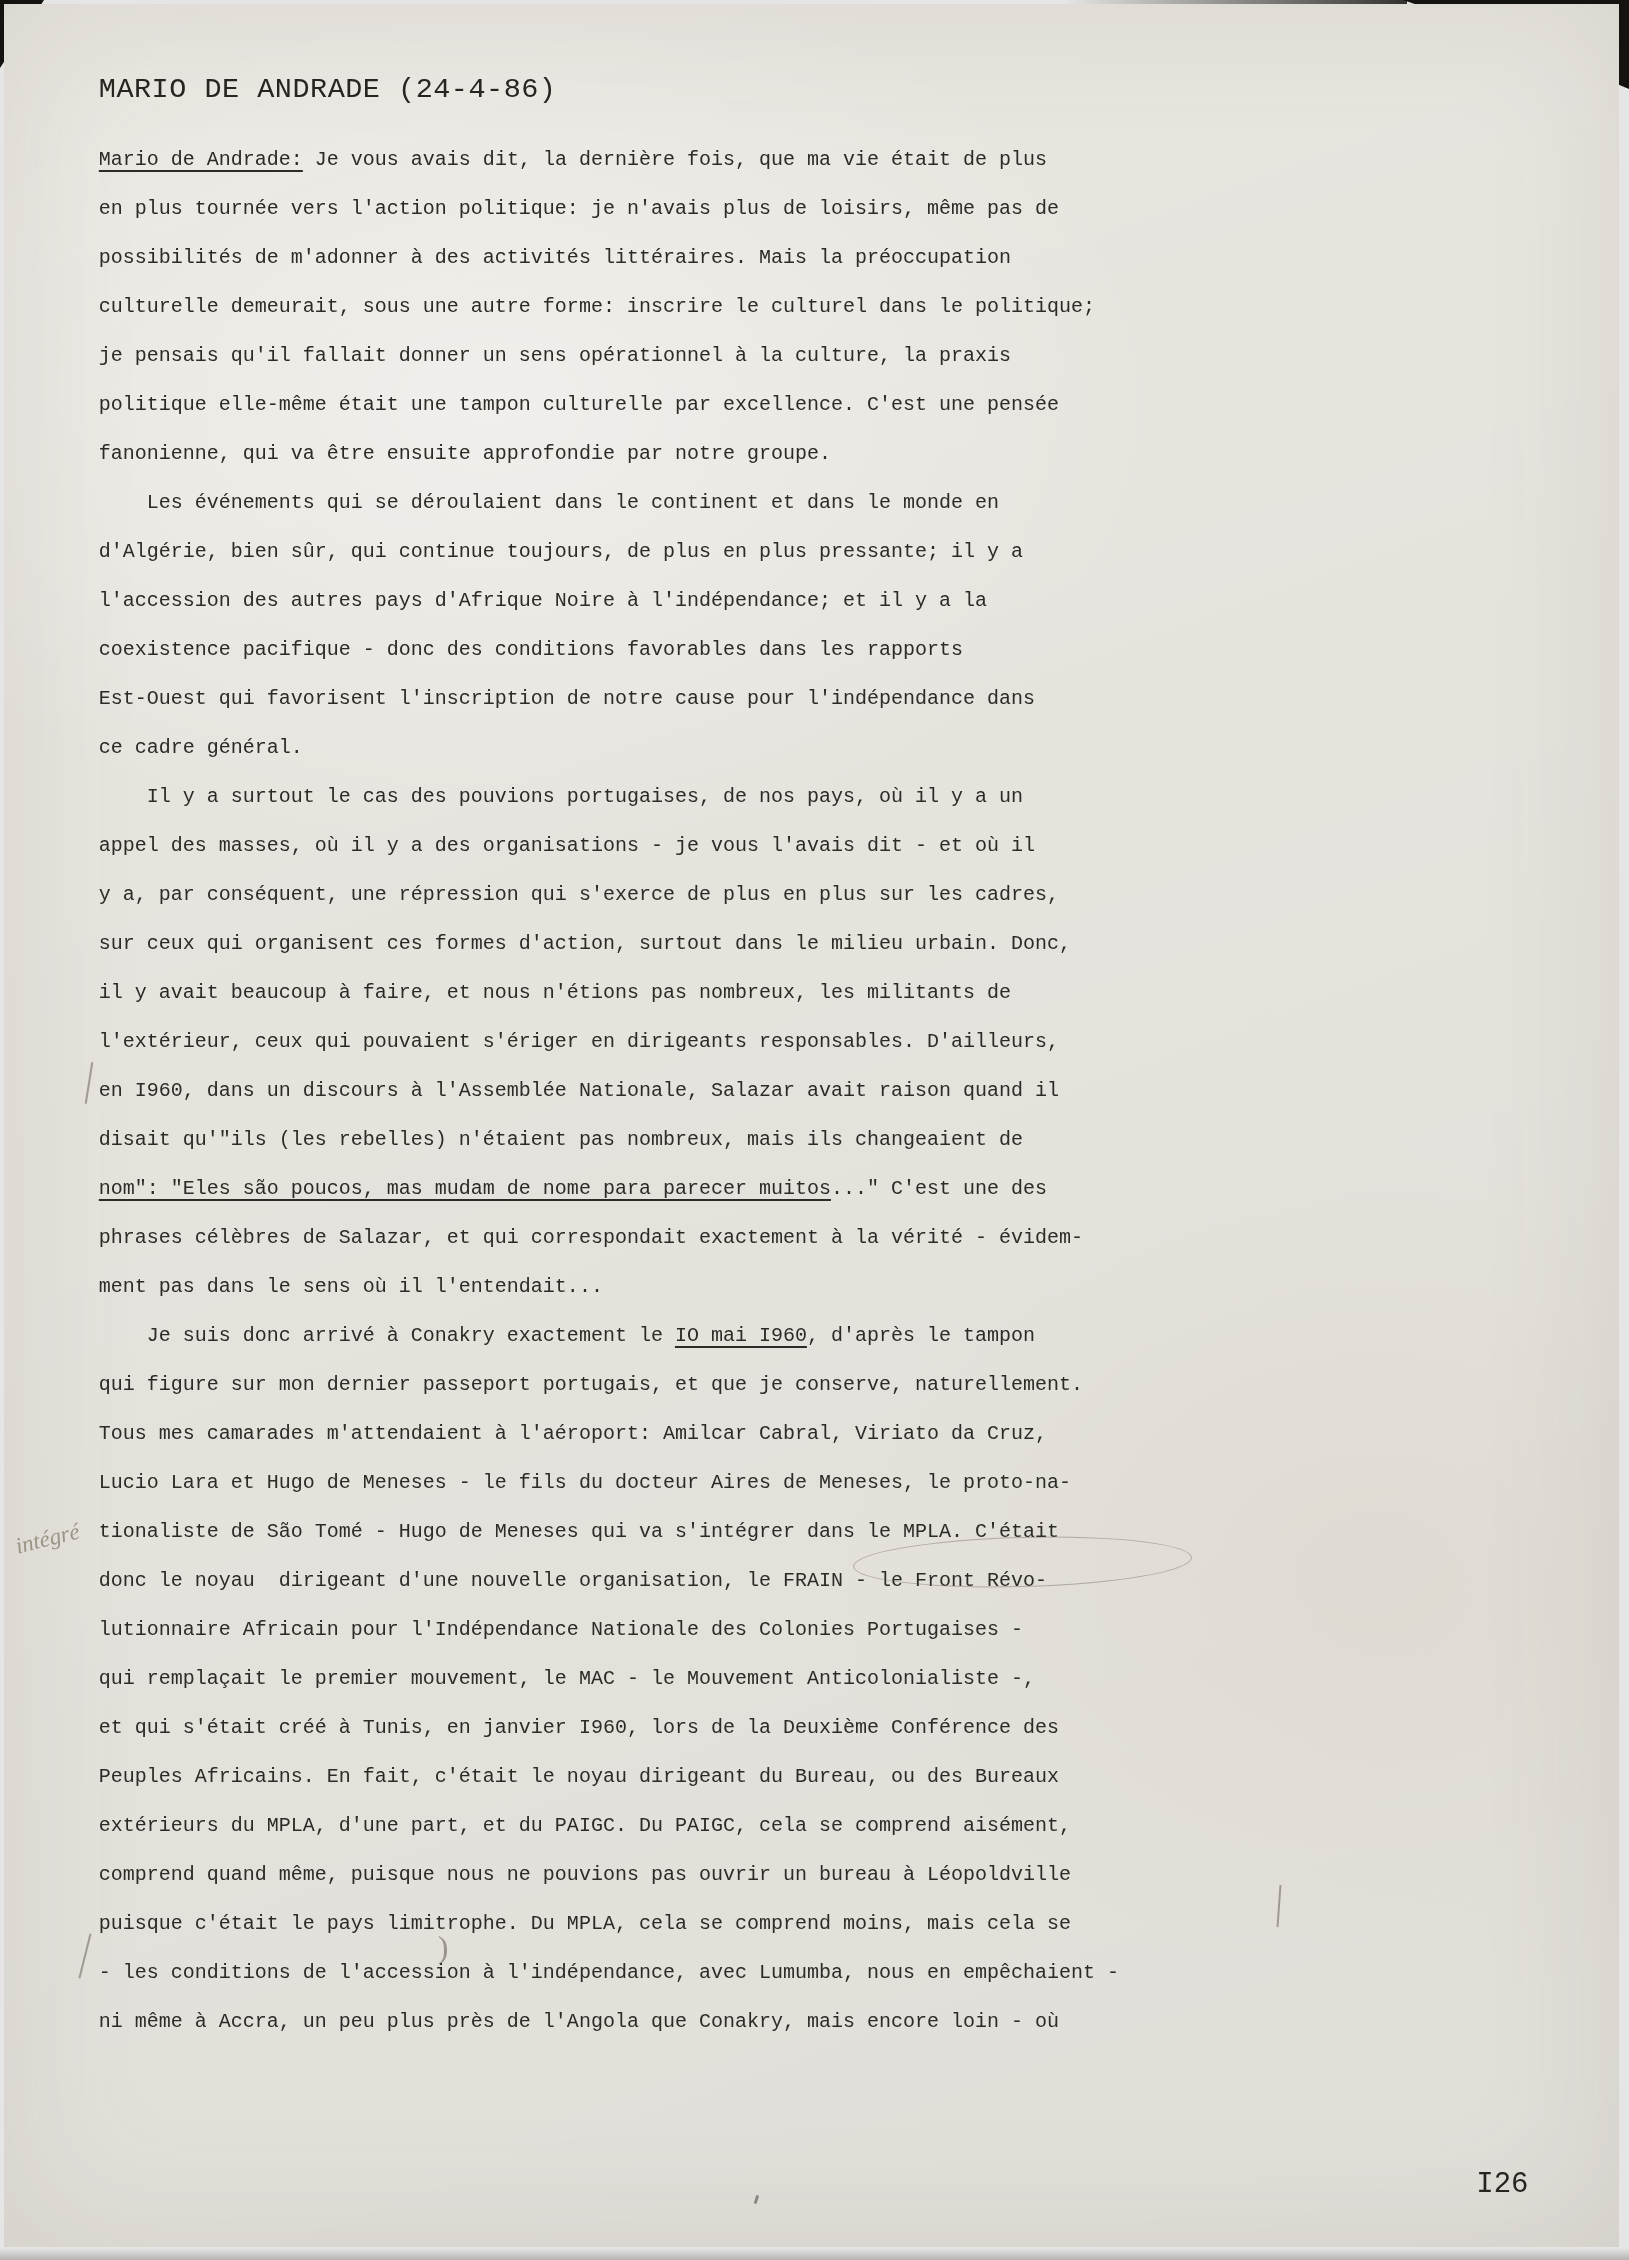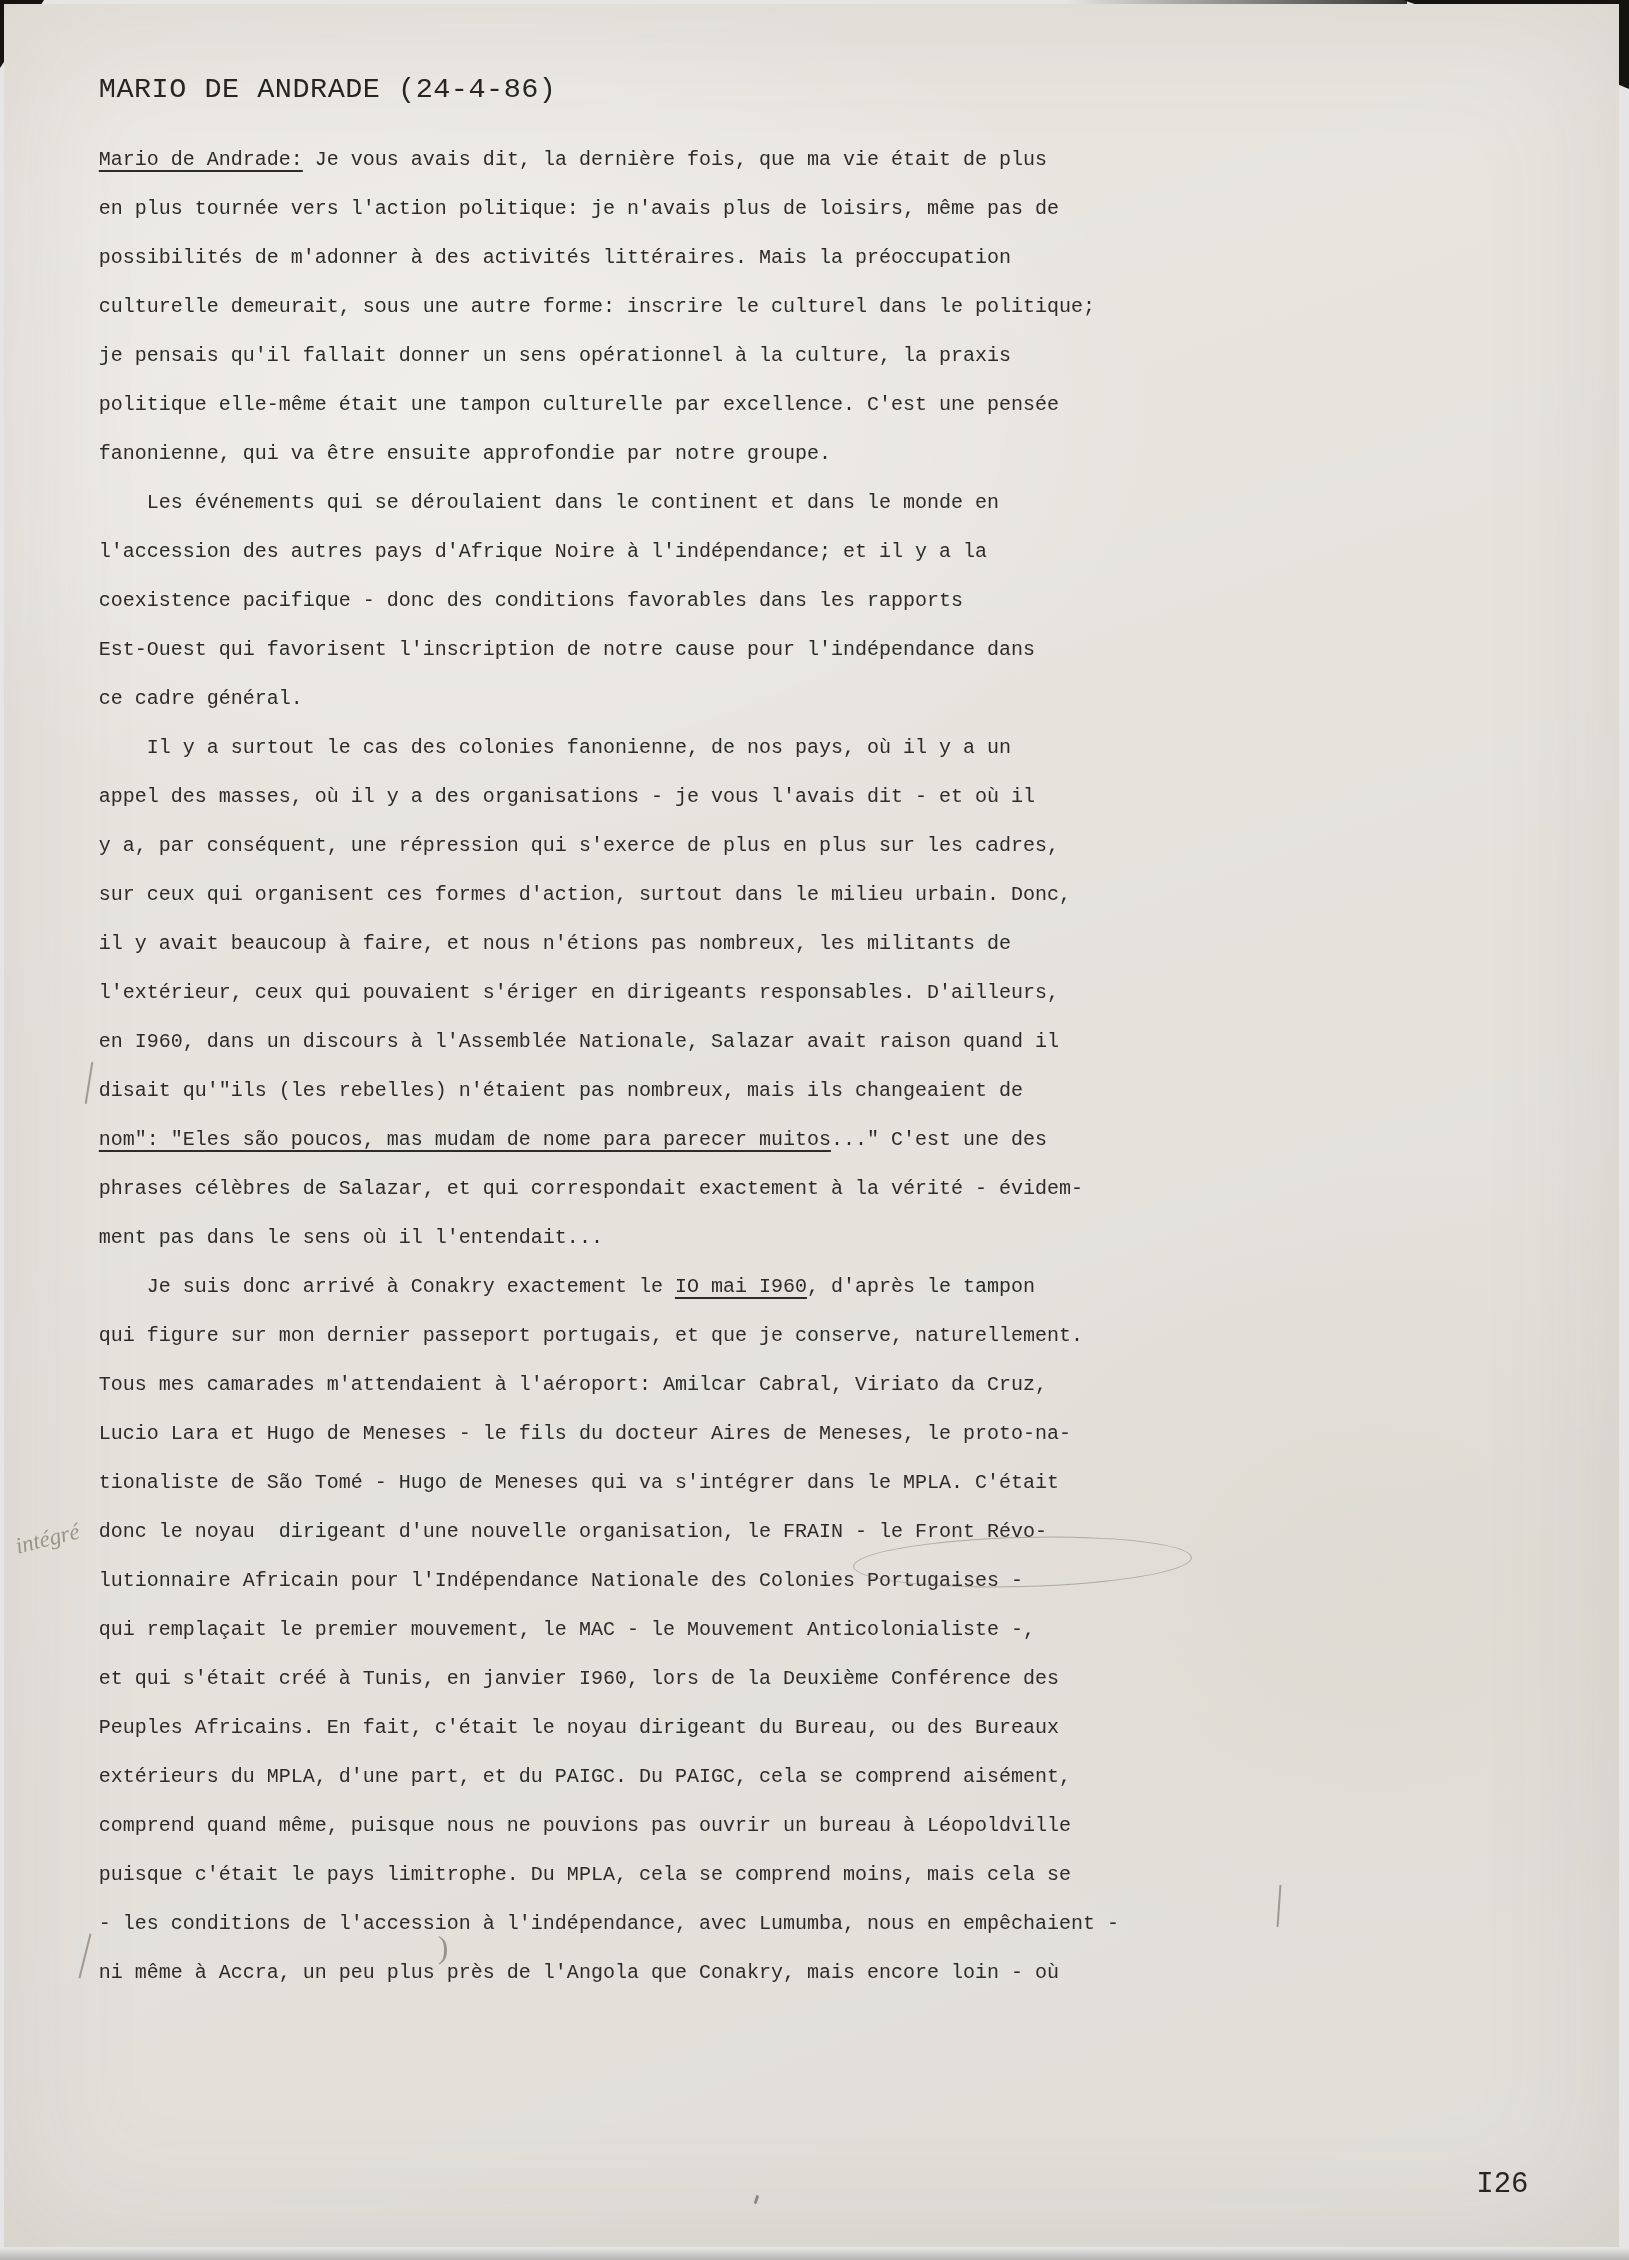--- a/index.html
+++ b/index.html
@@ -104,25 +104,26 @@
 
     <div class="body">
         <div class="line"><span class="u">Mario de Andrade:</span><span> Je vous avais dit, la dernière fois, que ma vie était de plus</span></div>
         <div class="line"><span>en plus tournée vers l'action politique: je n'avais plus de loisirs, même pas de</span></div>
         <div class="line"><span>possibilités de m'adonner à des activités littéraires. Mais la préoccupation</span></div>
         <div class="line"><span>culturelle demeurait, sous une autre forme: inscrire le culturel dans le politique;</span></div>
         <div class="line"><span>je pensais qu'il fallait donner un sens opérationnel à la culture, la praxis</span></div>
         <div class="line"><span>politique elle-même était une tampon culturelle par excellence. C'est une pensée</span></div>
         <div class="line"><span>fanonienne, qui va être ensuite approfondie par notre groupe.</span></div>
         <div class="line"><span>    Les événements qui se déroulaient dans le continent et dans le monde en</span></div>
+        <div class="line"><span>d'Algérie, bien sûr, qui continue toujours, de plus en plus pressante; il y a</span></div>
         <div class="line"><span>l'accession des autres pays d'Afrique Noire à l'indépendance; et il y a la</span></div>
         <div class="line"><span>coexistence pacifique - donc des conditions favorables dans les rapports</span></div>
         <div class="line"><span>Est-Ouest qui favorisent l'inscription de notre cause pour l'indépendance dans</span></div>
         <div class="line"><span>ce cadre général.</span></div>
-        <div class="line"><span>    Il y a surtout le cas des colonies fanonienne, de nos pays, où il y a un</span></div>
+        <div class="line"><span>    Il y a surtout le cas des pouvions portugaises, de nos pays, où il y a un</span></div>
         <div class="line"><span>appel des masses, où il y a des organisations - je vous l'avais dit - et où il</span></div>
         <div class="line"><span>y a, par conséquent, une répression qui s'exerce de plus en plus sur les cadres,</span></div>
         <div class="line"><span>sur ceux qui organisent ces formes d'action, surtout dans le milieu urbain. Donc,</span></div>
         <div class="line"><span>il y avait beaucoup à faire, et nous n'étions pas nombreux, les militants de</span></div>
         <div class="line"><span>l'extérieur, ceux qui pouvaient s'ériger en dirigeants responsables. D'ailleurs,</span></div>
         <div class="line"><span>en I960, dans un discours à l'Assemblée Nationale, Salazar avait raison quand il</span></div>
         <div class="line"><span>disait qu'"ils (les rebelles) n'étaient pas nombreux, mais ils changeaient de</span></div>
         <div class="line"><span class="u">nom": "Eles são poucos, mas mudam de nome para parecer muitos</span><span>..." C'est une des</span></div>
         <div class="line"><span>phrases célèbres de Salazar, et qui correspondait exactement à la vérité - évidem-</span></div>
         <div class="line"><span>ment pas dans le sens où il l'entendait...</span></div>

